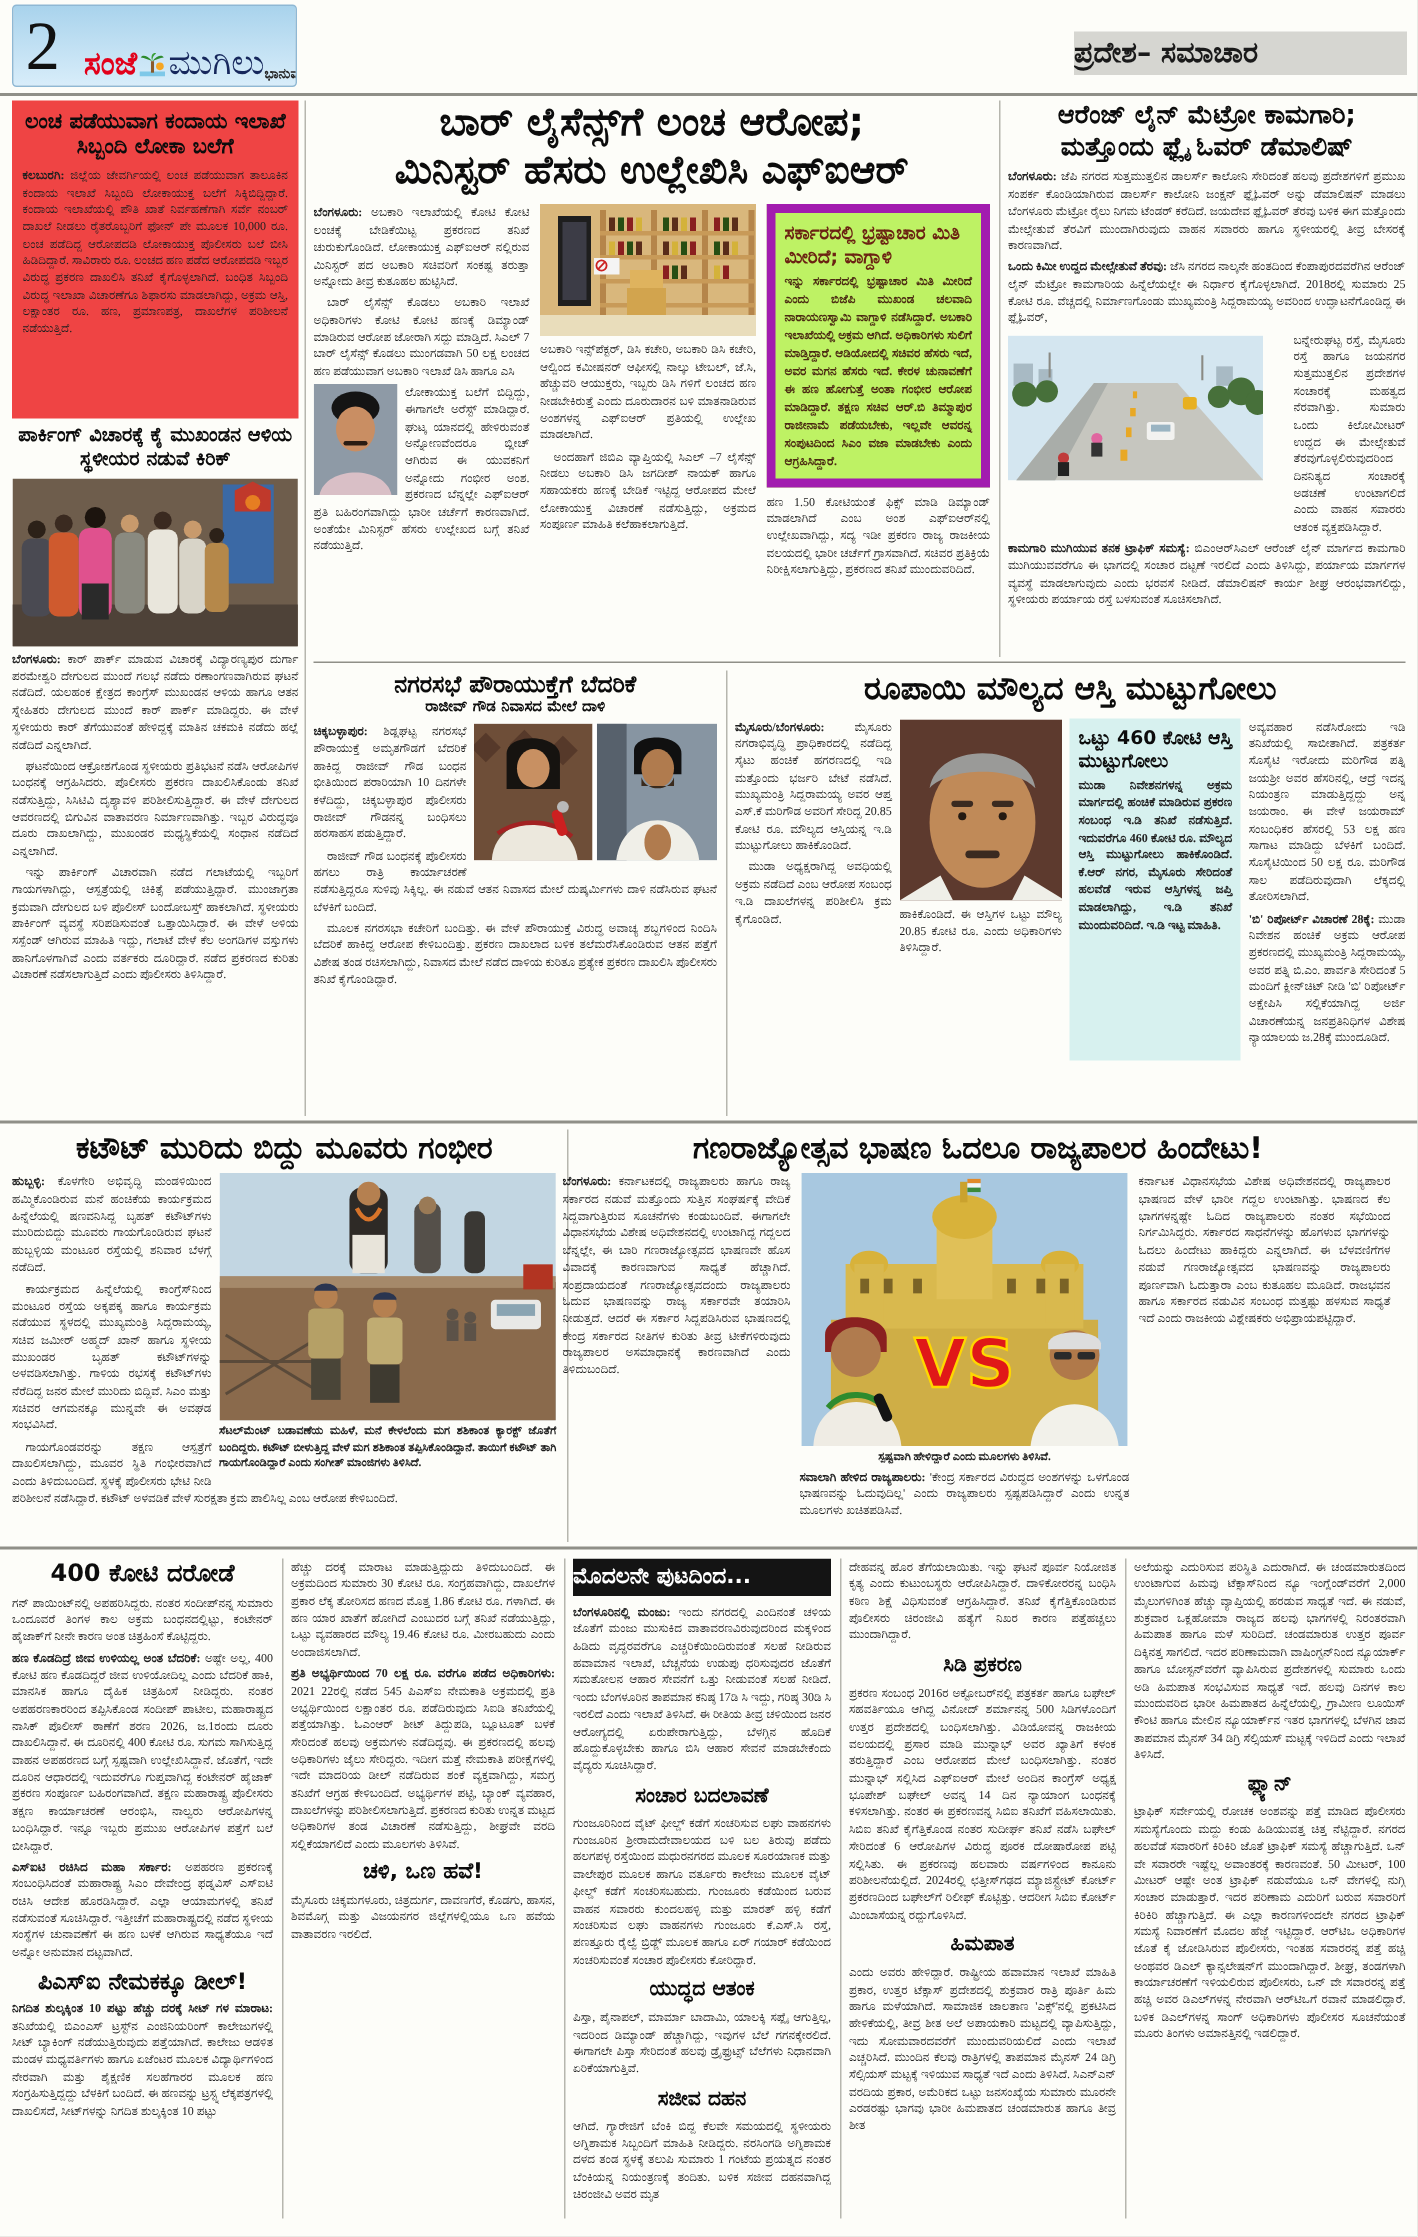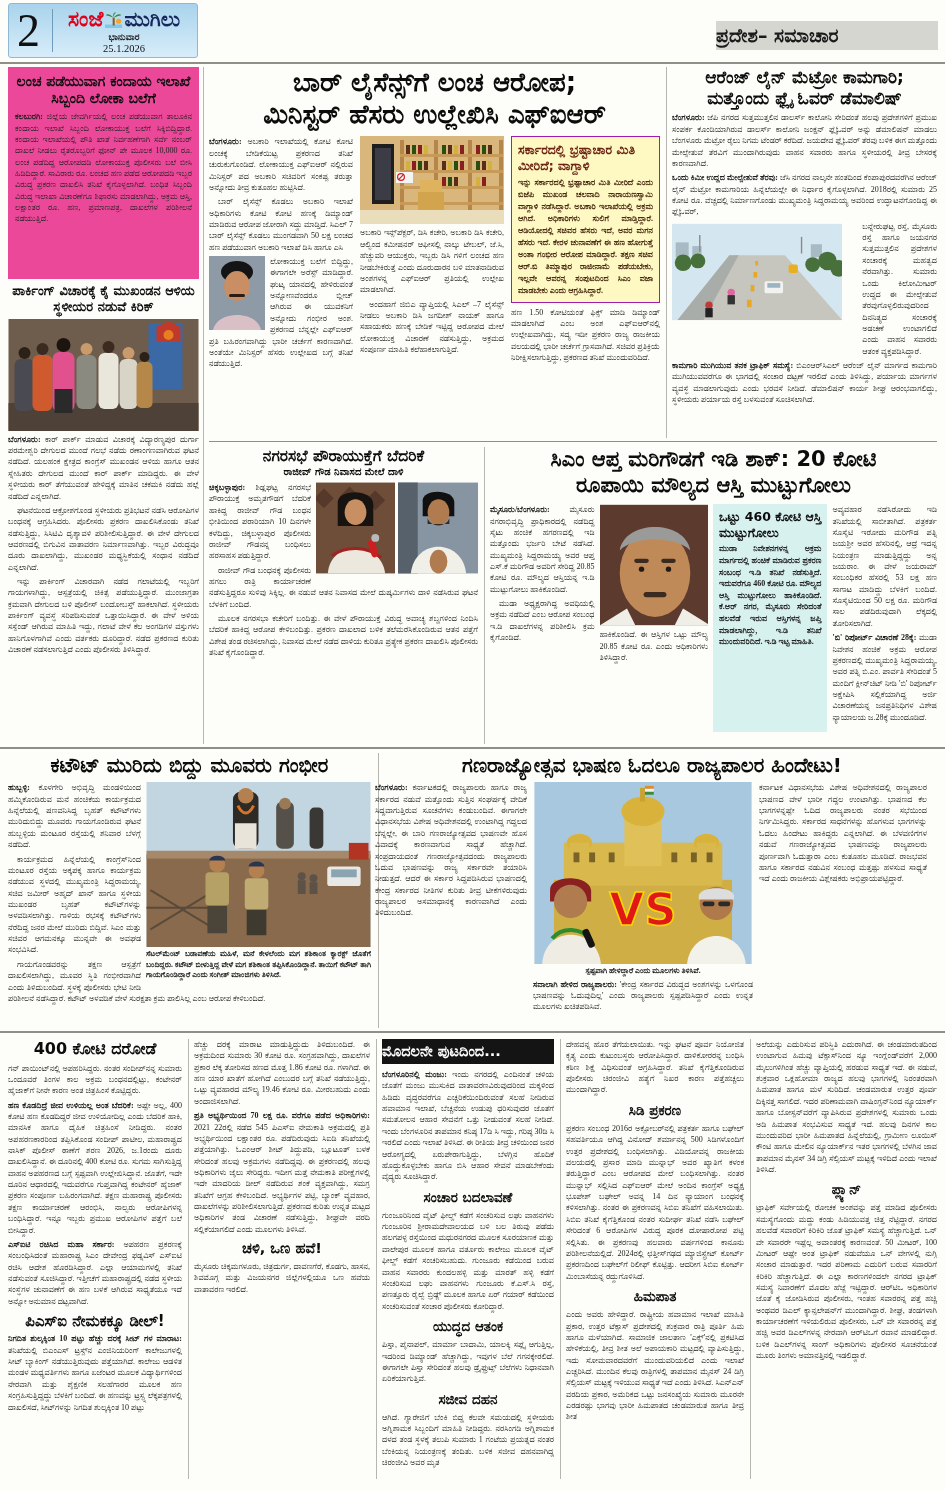--- a/index.html
+++ b/index.html
@@ -19,31 +19,31 @@
   .subhead{font-family:"DejaVu Sans","Liberation Sans",sans-serif;font-weight:bold;text-align:center;
            font-size:13.5px;margin:5px 0 3px;color:#0c0c0c}
   .caption{font-size:7.5px;line-height:1.35;text-align:justify;font-weight:bold;color:#1c1c1c}
   .photo{display:block}
   
   .masthead{display:flex;align-items:stretch;background:linear-gradient(#a9d3ec,#d8edfa);
             border:1px solid #8fb8d4;border-radius:3px;padding:2px 6px}
   .page-num{font-family:"Liberation Serif",serif;font-size:46px;line-height:50px;color:#111;
             padding:0 8px 0 2px}
   .mast-sep{width:1px;background:#6e9cbd;margin:3px 4px}
-  .mast-logo{display:flex;flex-direction:column;align-items:center;justify-content:center;flex:1}
+  .mast-logo{display:flex;flex-direction:row;align-items:flex-end;justify-content:center;flex:1}
   .logo-row{display:flex;align-items:center;gap:2px}
   .logo-red{font-family:"DejaVu Sans",sans-serif;font-weight:bold;font-size:21px;color:#e2001a}
-  .logo-dark{font-family:"DejaVu Sans",sans-serif;font-weight:bold;font-size:20px;color:#16275c}
+  .logo-dark{font-family:"DejaVu Sans",sans-serif;font-weight:normal;font-size:23px;color:#16275c}
   .logo-day{font-size:9px;font-weight:bold;color:#222;margin-top:1px}
   .logo-date{font-size:10.5px;font-weight:normal;color:#111}
   .section-badge{background:#d6d6d1;font-family:"DejaVu Sans","Liberation Sans",sans-serif;
                  font-weight:bold;font-size:19px;color:#1a1a1a;line-height:29px}
   
-  .green-box{background:#ec4899;padding:6px 7px}
-  .hl-box{background:#fef9c3;border:1px solid #a21caf;padding:5px 6px;color:#4a2a12}
+  .green-box{background:#ef4444;padding:6px 7px}
+  .hl-box{background:#bef264;border:6px solid #a21caf;padding:5px 6px;color:#4a2a12}
   .hl-box .hl-title{font-family:"DejaVu Sans",sans-serif;font-weight:bold;font-size:12.5px;
                     color:#6b2212;line-height:1.25;margin-bottom:3px}
   .hl-box .hl-body{font-size:8px;font-weight:bold;line-height:1.5;text-align:justify}
   .cyan-box{background:#d7f1ef;padding:5px 6px}
   .cyan-box .cy-title{font-family:"DejaVu Sans",sans-serif;font-weight:bold;font-size:12.5px;
                       color:#0c0c0c;line-height:1.25;margin-bottom:3px}
   .cyan-box .cy-body{font-size:8px;font-weight:bold;line-height:1.45;text-align:justify;color:#222}
   .black-box{background:#141414;color:#fff;font-family:"DejaVu Sans",sans-serif;font-weight:bold;
              font-size:14.5px;text-align:left;line-height:25px;height:25px;margin-bottom:5px}
   .cols{display:flex}
@@ -290,21 +290,20 @@
       <p><span class="dateline">ಚಿಕ್ಕಬಳ್ಳಾಪುರ:</span>
          <span>ಶಿಡ್ಲಘಟ್ಟ ನಗರಸಭೆ ಪೌರಾಯುಕ್ತೆ ಅಮೃತಗೌಡಗೆ ಬೆದರಿಕೆ ಹಾಕಿದ್ದ ರಾಜೀವ್ ಗೌಡ ಬಂಧನ ಭೀತಿಯಿಂದ ಪರಾರಿಯಾಗಿ 10 ದಿನಗಳೇ ಕಳೆದಿದ್ದು, ಚಿಕ್ಕಬಳ್ಳಾಪುರ ಪೊಲೀಸರು ರಾಜೀವ್ ಗೌಡನನ್ನ ಬಂಧಿಸಲು ಹರಸಾಹಸ ಪಡುತ್ತಿದ್ದಾರೆ.</span></p>
       <p class="ind">ರಾಜೀವ್ ಗೌಡ ಬಂಧನಕ್ಕೆ ಪೊಲೀಸರು ಹಗಲು ರಾತ್ರಿ ಕಾರ್ಯಾಚರಣೆ ನಡೆಸುತ್ತಿದ್ದರೂ ಸುಳಿವು ಸಿಕ್ಕಿಲ್ಲ. ಈ ನಡುವೆ ಆತನ ನಿವಾಸದ ಮೇಲೆ ದುಷ್ಕರ್ಮಿಗಳು ದಾಳಿ ನಡೆಸಿರುವ ಘಟನೆ ಬೆಳಕಿಗೆ ಬಂದಿದೆ.</p>
       <p class="ind">ಮೂಲಕ ನಗರಸಭಾ ಕಚೇರಿಗೆ ಬಂದಿತ್ತು. ಈ ವೇಳೆ ಪೌರಾಯುಕ್ತೆ ವಿರುದ್ಧ ಅವಾಚ್ಯ ಶಬ್ದಗಳಿಂದ ನಿಂದಿಸಿ ಬೆದರಿಕೆ ಹಾಕಿದ್ದ ಆರೋಪ ಕೇಳಿಬಂದಿತ್ತು. ಪ್ರಕರಣ ದಾಖಲಾದ ಬಳಿಕ ತಲೆಮರೆಸಿಕೊಂಡಿರುವ ಆತನ ಪತ್ತೆಗೆ ವಿಶೇಷ ತಂಡ ರಚಿಸಲಾಗಿದ್ದು, ನಿವಾಸದ ಮೇಲೆ ನಡೆದ ದಾಳಿಯ ಕುರಿತೂ ಪ್ರತ್ಯೇಕ ಪ್ರಕರಣ ದಾಖಲಿಸಿ ಪೊಲೀಸರು ತನಿಖೆ ಕೈಗೊಂಡಿದ್ದಾರೆ.</p>
     </div>
   </div>
 
   <div class="vline" style="left:484px;top:447px;height:297px"></div>
 
   <div class="abs" style="left:490px;top:447px;width:447px;height:297px">
-    <div class="headline" style="font-size:21px">ಸಿಎಂ ಆಪ್ತ ಮರಿಗೌಡಗೆ ಇಡಿ ಶಾಕ್: 20 ಕೋಟಿ</div>
     <div class="headline" style="font-size:21px;margin-bottom:6px">ರೂಪಾಯಿ ಮೌಲ್ಯದ ಆಸ್ತಿ ಮುಟ್ಟುಗೋಲು</div>
     <div class="cols" style="gap:5px">
       <div class="body-text" style="width:106px;height:228px;overflow:hidden">
         <p><span class="dateline">ಮೈಸೂರು/ಬೆಂಗಳೂರು:</span>
            <span>ಮೈಸೂರು ನಗರಾಭಿವೃದ್ಧಿ ಪ್ರಾಧಿಕಾರದಲ್ಲಿ ನಡೆದಿದ್ದ ಸೈಟು ಹಂಚಿಕೆ ಹಗರಣದಲ್ಲಿ ಇಡಿ ಮತ್ತೊಂದು ಭರ್ಜರಿ ಬೇಟೆ ನಡೆಸಿದೆ. ಮುಖ್ಯಮಂತ್ರಿ ಸಿದ್ದರಾಮಯ್ಯ ಅವರ ಆಪ್ತ ಎಸ್.ಕೆ ಮರಿಗೌಡ ಅವರಿಗೆ ಸೇರಿದ್ದ 20.85 ಕೋಟಿ ರೂ. ಮೌಲ್ಯದ ಆಸ್ತಿಯನ್ನ ಇ.ಡಿ ಮುಟ್ಟುಗೋಲು ಹಾಕಿಕೊಂಡಿದೆ.</span></p>
         <p class="ind">ಮುಡಾ ಅಧ್ಯಕ್ಷರಾಗಿದ್ದ ಅವಧಿಯಲ್ಲಿ ಅಕ್ರಮ ನಡೆದಿದೆ ಎಂಬ ಆರೋಪ ಸಂಬಂಧ ಇ.ಡಿ ದಾಖಲೆಗಳನ್ನ ಪರಿಶೀಲಿಸಿ ಕ್ರಮ ಕೈಗೊಂಡಿದೆ.</p>
       </div>
       <div style="width:110px;height:228px;overflow:hidden">
         <svg class="photo" width="110" height="122" viewBox="0 0 106 116">
           <rect width="106" height="116" fill="#5d3a2e"></rect>

